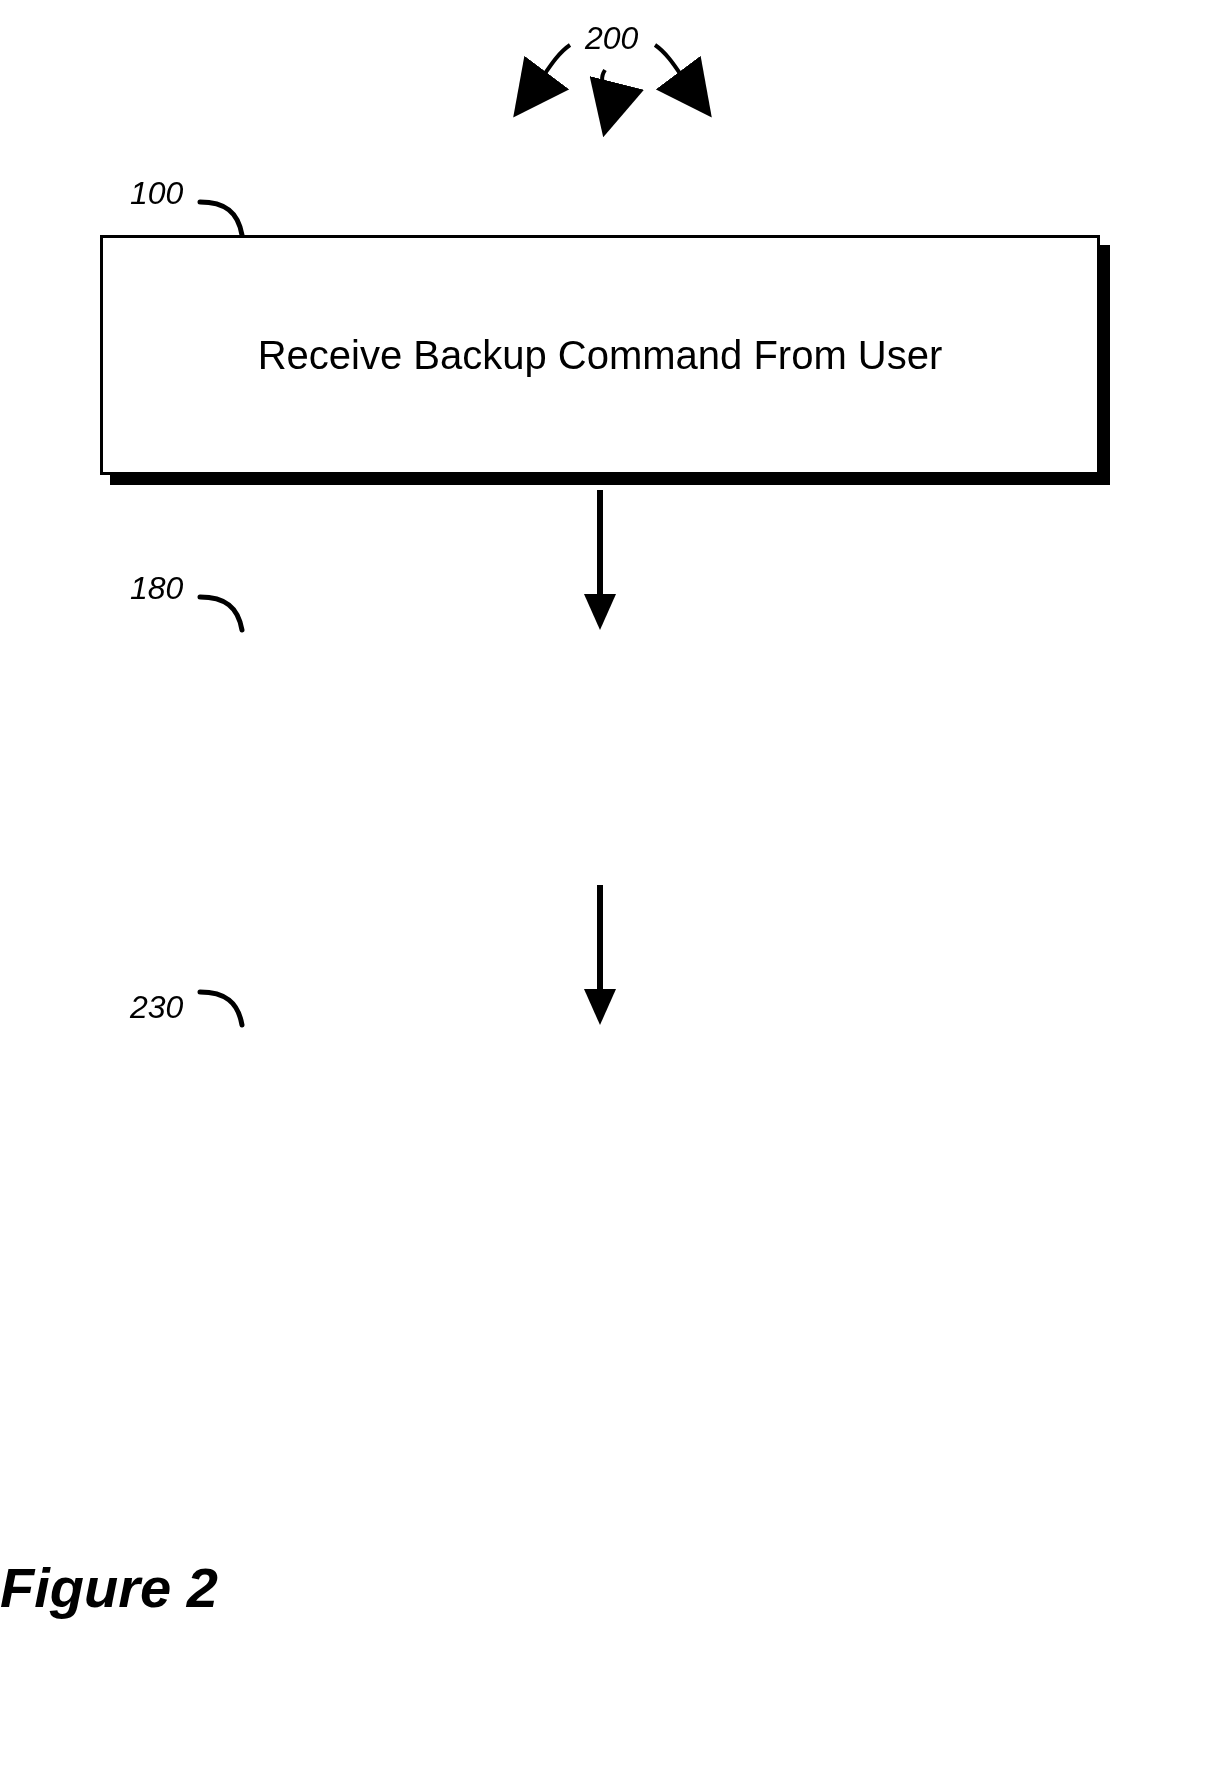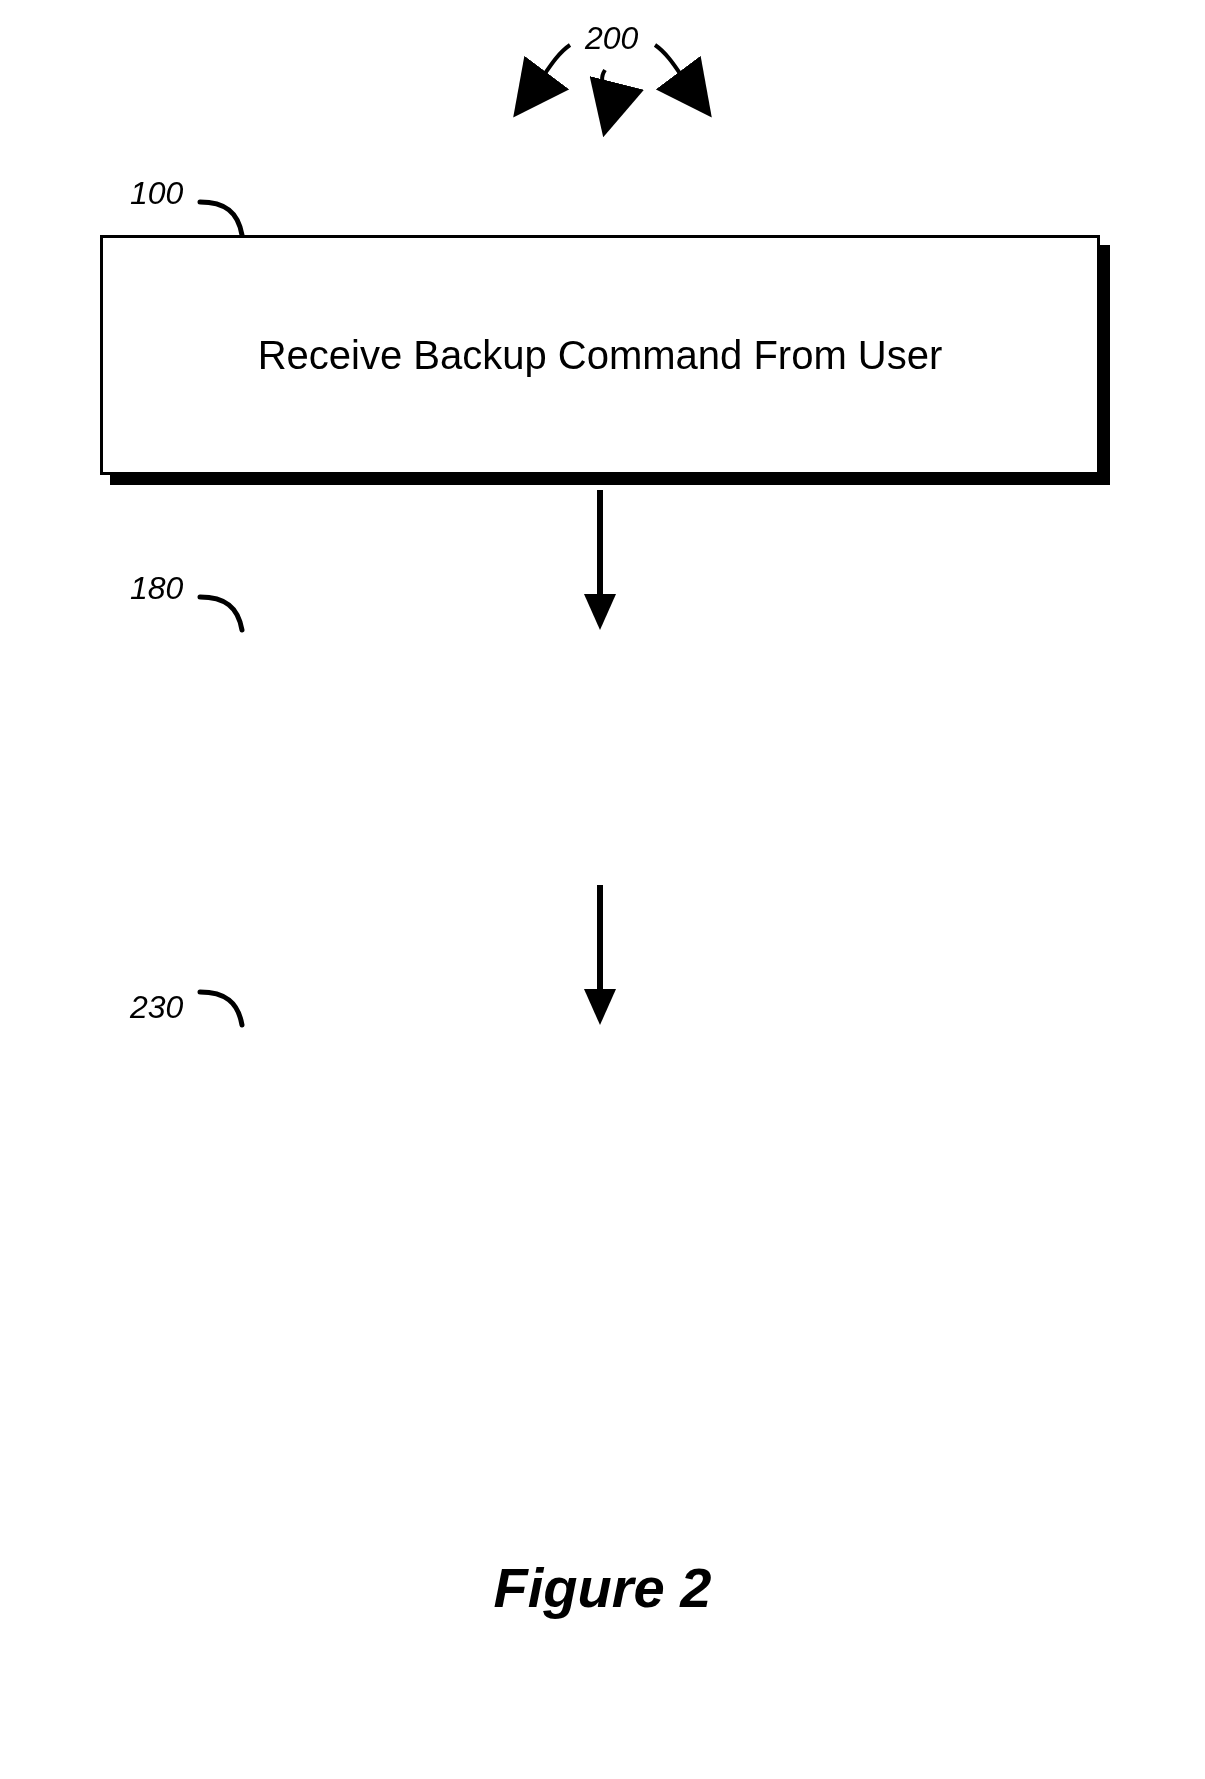--- a/index.html
+++ b/index.html
@@ -30,21 +30,21 @@
     color: #000;
   }
   .ref-label {
     position: absolute;
     font-style: italic;
     font-size: 32px;
   }
   .figure-title {
     position: absolute;
     width: 100%;
-    text-align: center;
+    text-align: left;
     font-family: Arial, Helvetica, sans-serif;
     font-weight: bold;
     font-style: italic;
     font-size: 56px;
   }
   .leader-svg, .arrow-svg, .top-svg {
     position: absolute;
     overflow: visible;
   }
 </style>

